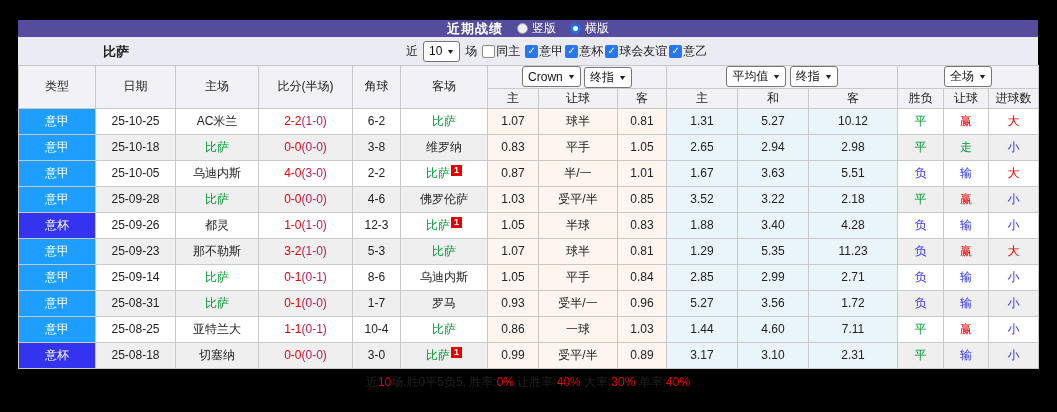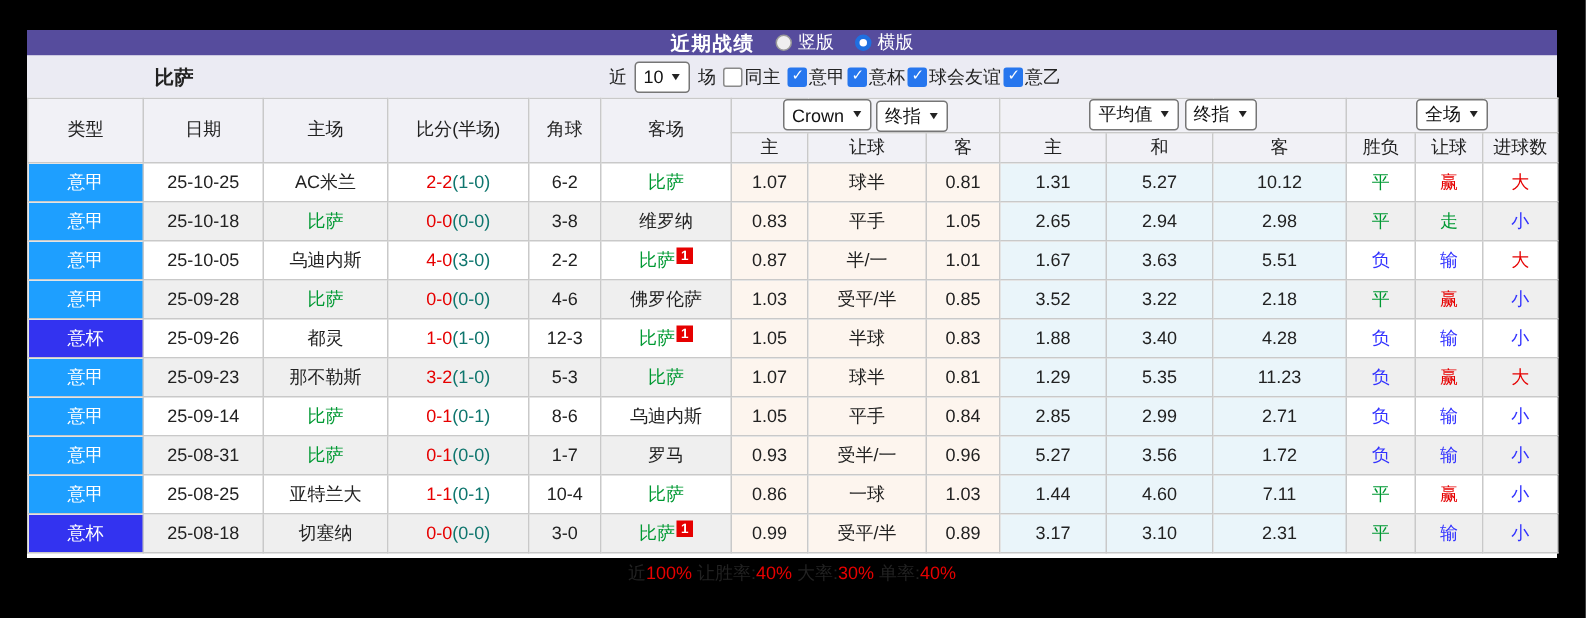--- a/index.html
+++ b/index.html
@@ -1,18 +1,18 @@
 <!DOCTYPE html>
 <html style="--header_purple: #564c9d; --filter_bg: #ebebf3; --header_bg: #f1f1f6; --league_a: #1e9fff; --league_b: #3333f0; --win_red: #e60000; --lose_blue: #3333ff; --draw_green: #009933; --check_blue: #2676ee; --cream_bg: #fdf5ee; --ltblue_bg: #eaf5fa;"><head>
 <meta charset="utf-8">
 <style>
   html,body{margin:0;padding:0;background:#000;}
   body{width:1057px;height:412px;position:relative;overflow:hidden;
        font-family:"Liberation Sans","DejaVu Sans",sans-serif;}
-  .stage{position:absolute;left:18px;top:20px;width:1020px;height:352px;background:#fff;}
+  .stage{position:absolute;left:18px;top:20px;width:1020px;height:296px;background:#fff;}
 
   
   .title-bar{height:17px;background:var(--header_purple);display:flex;align-items:center;
              justify-content:center;gap:14px;color:#fff;}
   .title-bar .ttl{font-size:13px;font-weight:bold;letter-spacing:1px;}
   .radio-group{display:flex;align-items:center;gap:14px;font-size:12px;}
   .radio-item{display:inline-flex;align-items:center;gap:4px;cursor:pointer;}
   .radio{width:11px;height:11px;border-radius:50%;box-sizing:border-box;}
   .radio.sel{background:#efefef;border:1px solid #9a9a9a;}
   .radio.ring{background:#fff;border:3px solid #1f6fe0;}
@@ -42,21 +42,21 @@
   tbody td{height:25px;}
   td.type{color:#fff;}
   td.type.la{background:var(--league_a);}
   td.type.lb{background:var(--league_b);}
   tbody tr:nth-child(even) td.stripe{background:#efefef;}
   tbody tr:nth-child(odd)  td.stripe{background:#fff;}
   td.crown{background:var(--cream_bg);text-align:center;}
   td.avgc{background:var(--ltblue_bg);margin-left:16px;}
   .team{color:var(--draw_green);}
   .ft{color:var(--win_red);}
-  .ht{color:#0f766e;}
+  .ht{color:#be185d;}
   .c-red{color:var(--win_red);}
   .c-blue{color:var(--lose_blue);}
   .c-green{color:var(--draw_green);}
   .redcard{display:inline-block;background:#e60000;color:#fff;font-size:9px;line-height:11px;
            min-width:9px;padding:0 1px;vertical-align:4px;margin-left:1px;font-weight:bold;}
 
   
   .footer{height:27px;display:flex;align-items:center;justify-content:center;font-size:12px;color:#222;}
   .footer .red{color:var(--win_red);}
 </style>
@@ -348,20 +348,21 @@
           <td class="stripe c-green">平</td>
           <td class="stripe c-blue">输</td>
           <td class="stripe c-blue">小</td>
         </tr>
       </tbody>
   </table>
 
   <div class="footer">
       <span style="white-space: pre;">近</span>
       <span class="red" style="white-space: pre;">10</span>
+      <span style="white-space: pre;">场,胜0平5负5, 胜率:</span>
       <span class="red" style="white-space: pre;">0%</span>
       <span style="white-space: pre;"> 让胜率:</span>
       <span class="red" style="white-space: pre;">40%</span>
       <span style="white-space: pre;"> 大率:</span>
       <span class="red" style="white-space: pre;">30%</span>
       <span style="white-space: pre;"> 单率:</span>
       <span class="red" style="white-space: pre;">40%</span>
     </div>
 </div>
 

